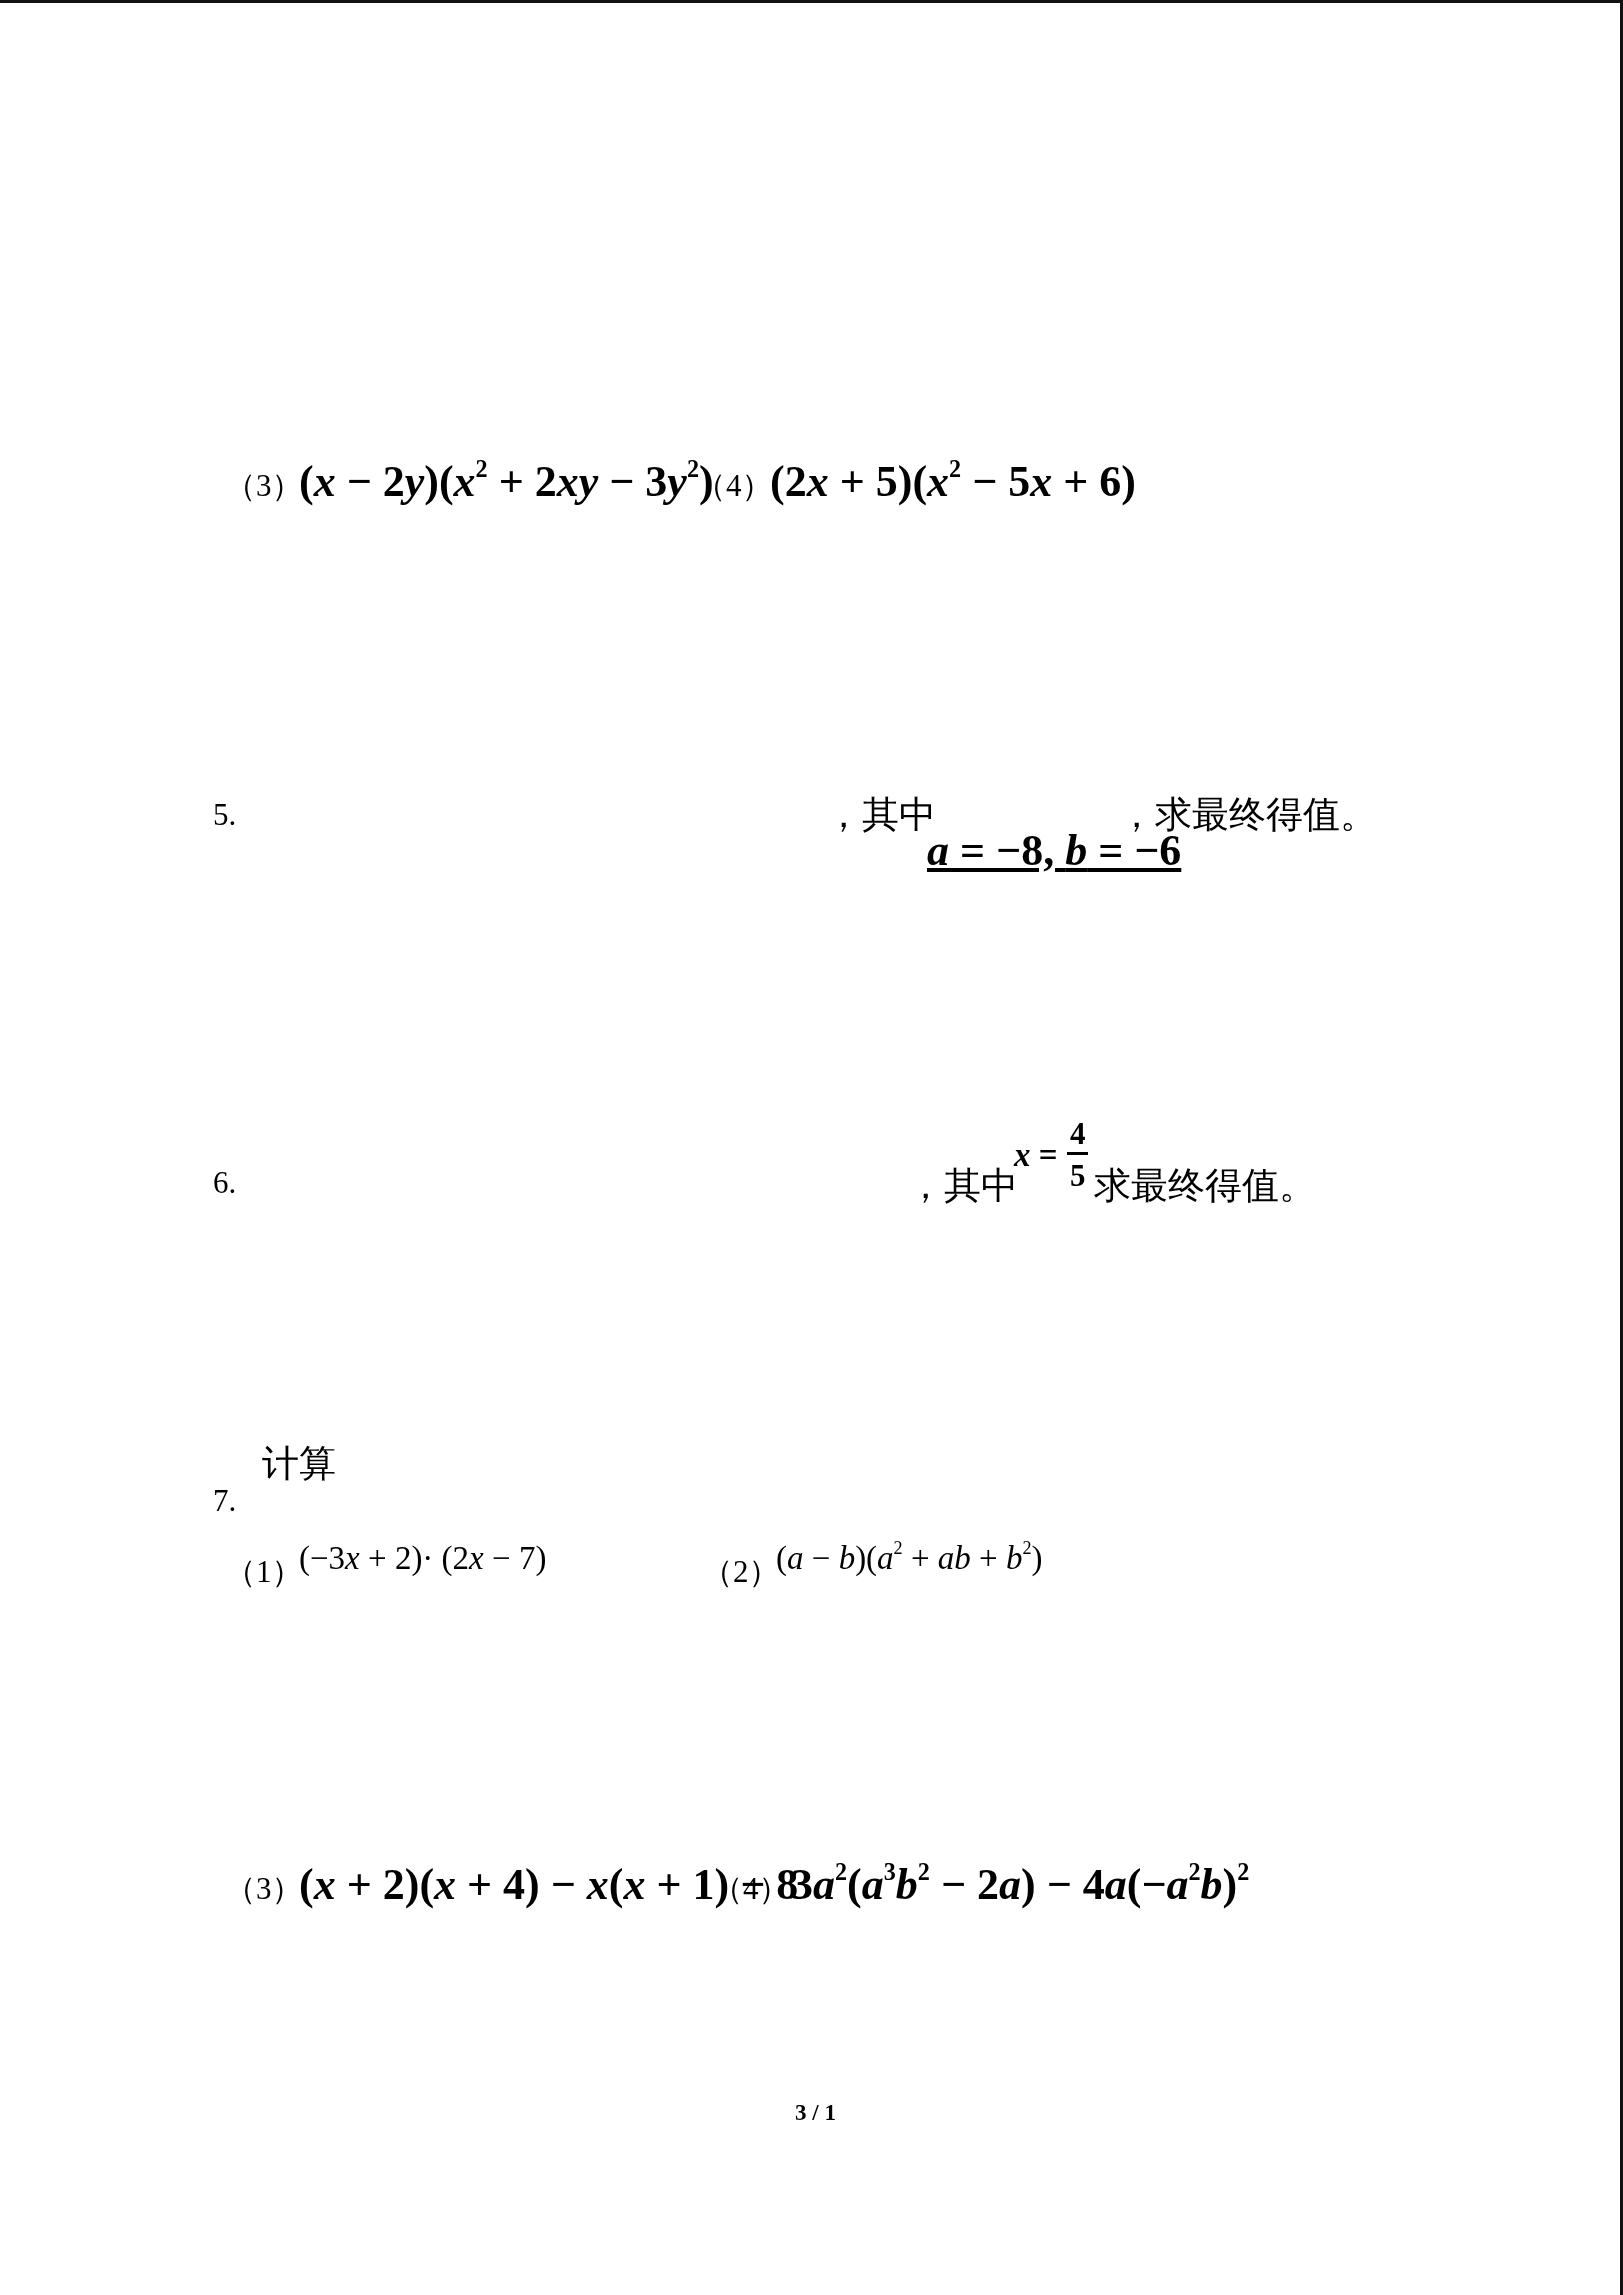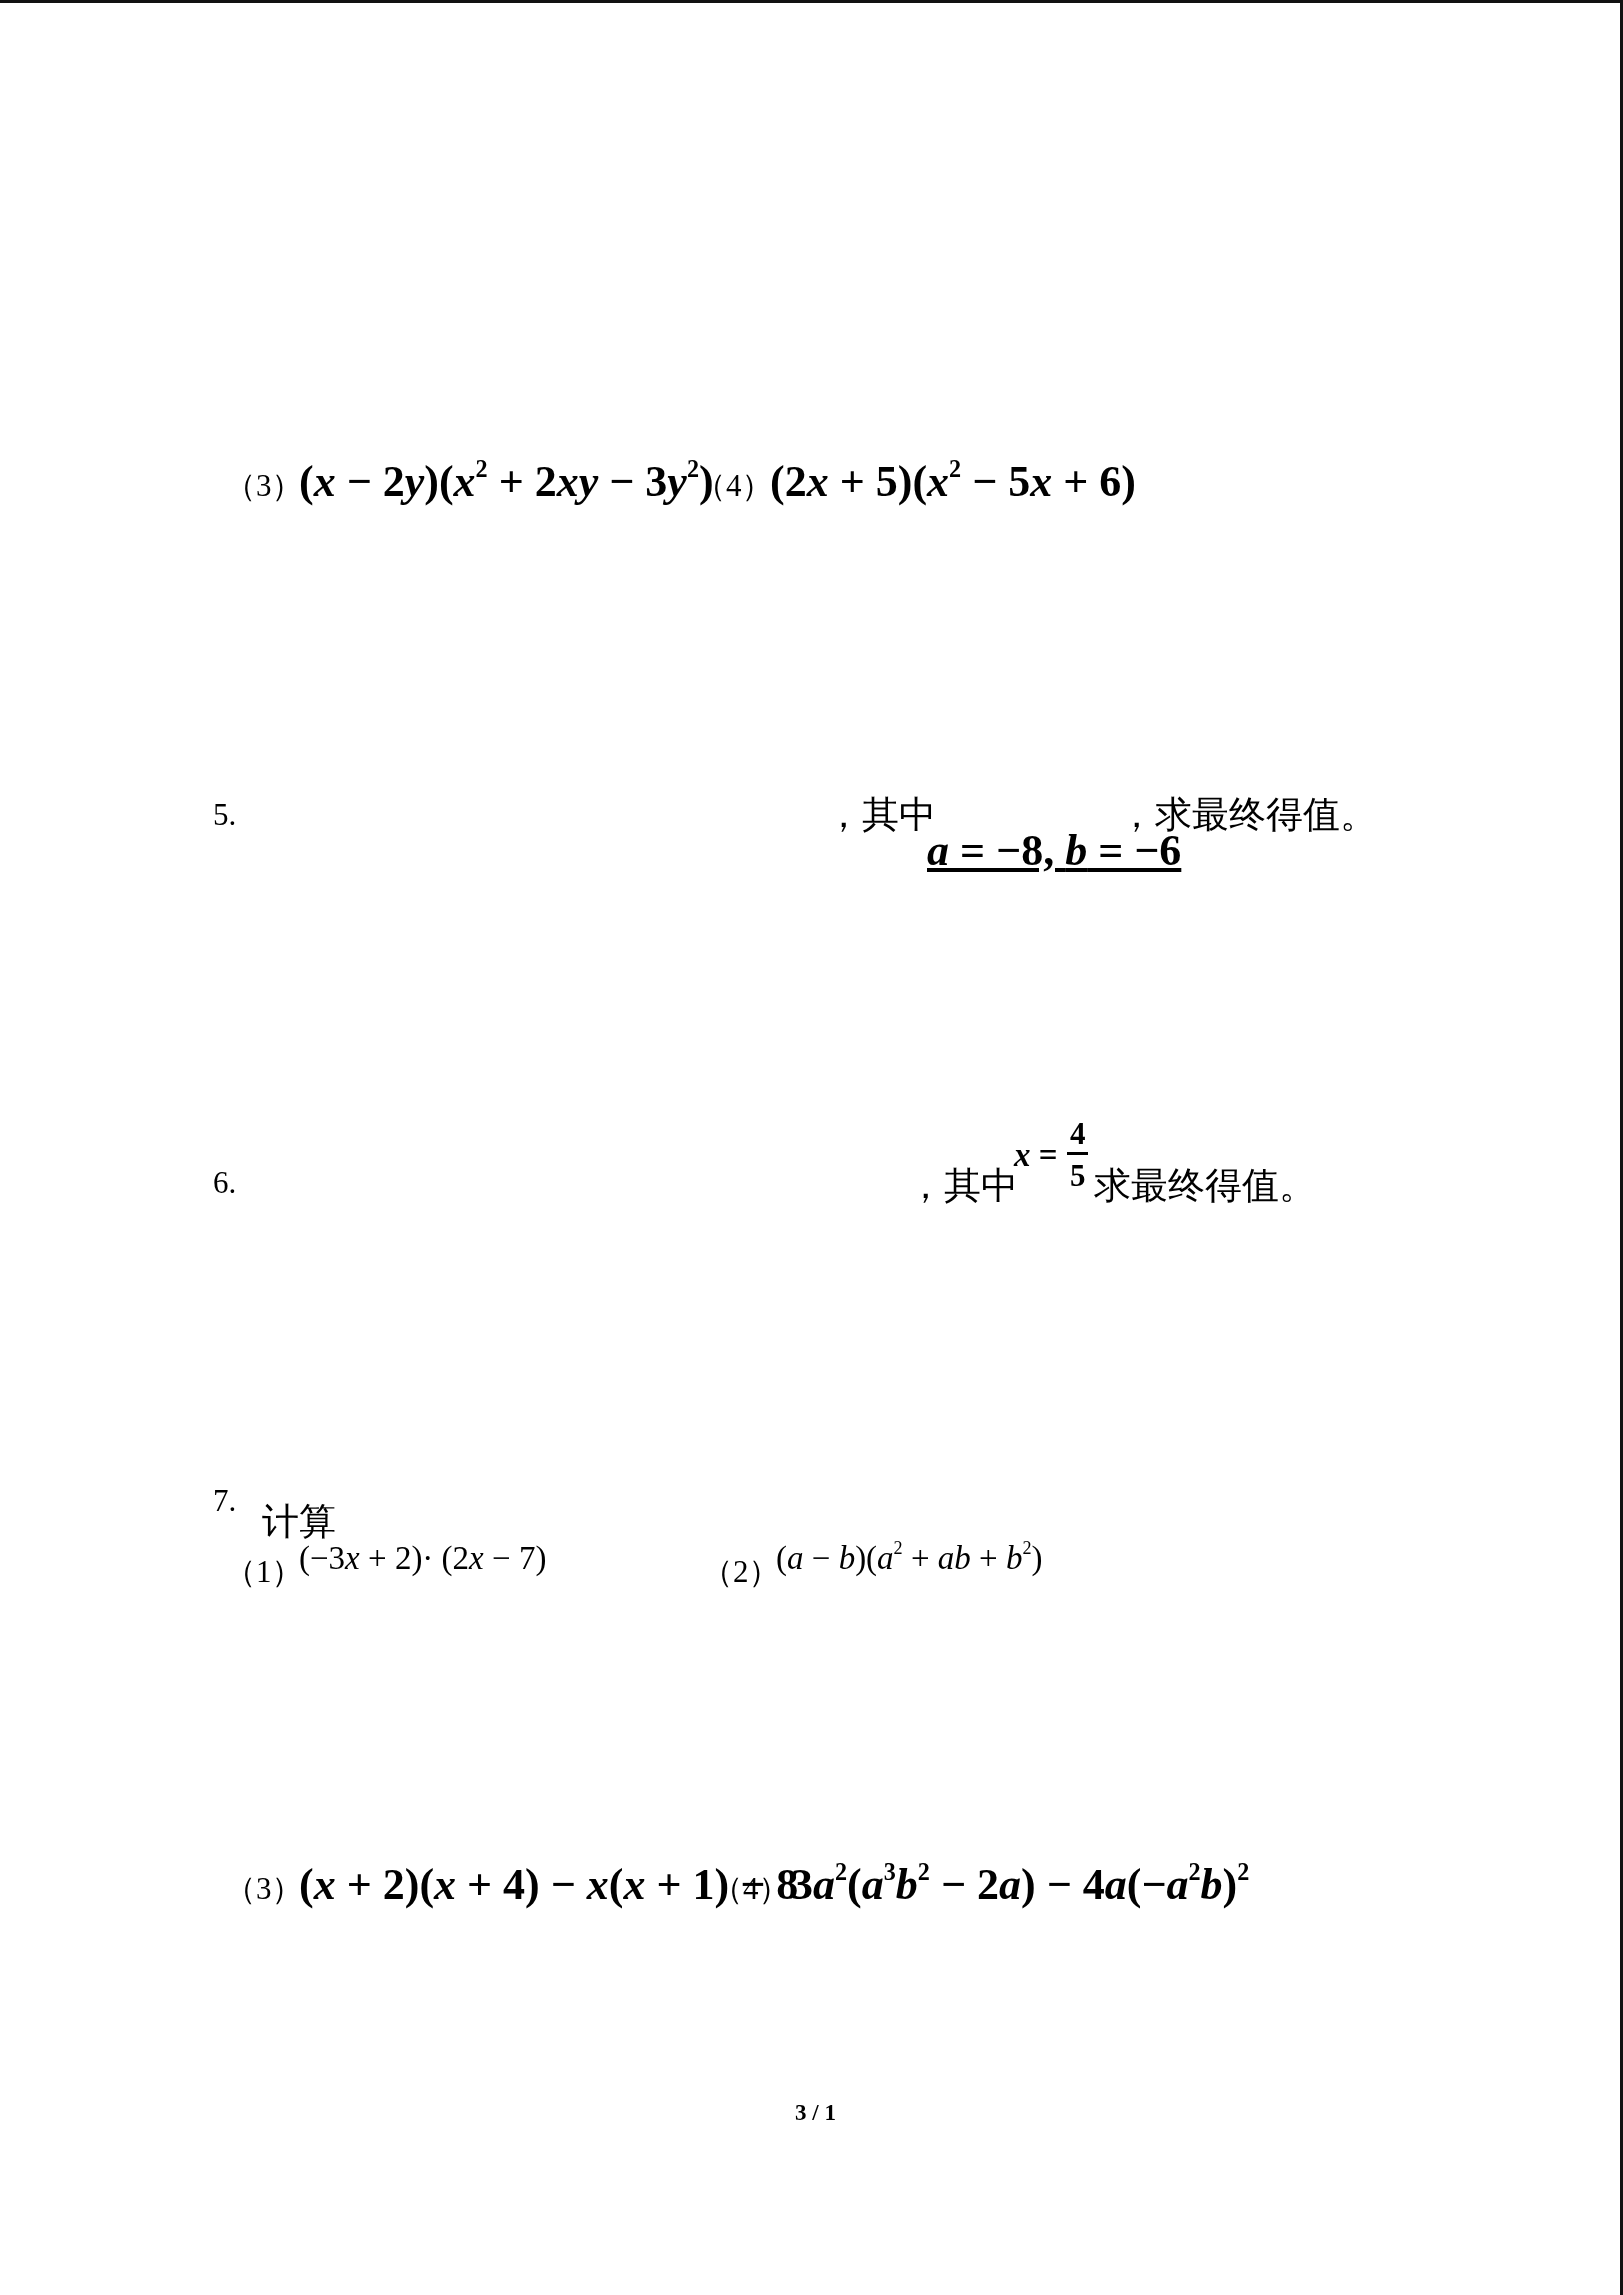--- a/index.html
+++ b/index.html
@@ -53,21 +53,21 @@
   <div class="frac" style="left:1014px; top:1118px; width:82px; height:75px;">
     <span class="lhs" style="left:0px; top:20.5px;"><i>x</i> =</span>
 
     <span class="num" style="left:56px; top:0px;">4</span>
     <span class="bar" style="left:53px; top:34px; width:20.5px;"></span>
     <span class="den" style="left:56px; top:42px;">5</span>
   </div>
   <div class="line cn" style="left:1094px; top:1167px;">求最终得值。</div>
 
   <div class="line lbl" style="left:213px; top:1485px;">7.</div>
-  <div class="line cn" style="left:262px; top:1503px;">计算</div>
+  <div class="line cn" style="left:262px; top:1445px;">计算</div>
 
   <div class="line lbl" style="left:225px; top:1556px;">（1）</div>
   <div class="line mathr" style="left:299px; top:1542px;">
     (−3<i>x</i> + 2)· (2<i>x</i> − 7)
     
   </div>
   <div class="line lbl" style="left:702px; top:1556px;">（2）</div>
   <div class="line mathr" style="left:776px; top:1542px;">
     (<i>a</i> − <i>b</i>)(<i>a</i><sup>2</sup> + <i>ab</i> + <i>b</i><sup>2</sup>)
     

